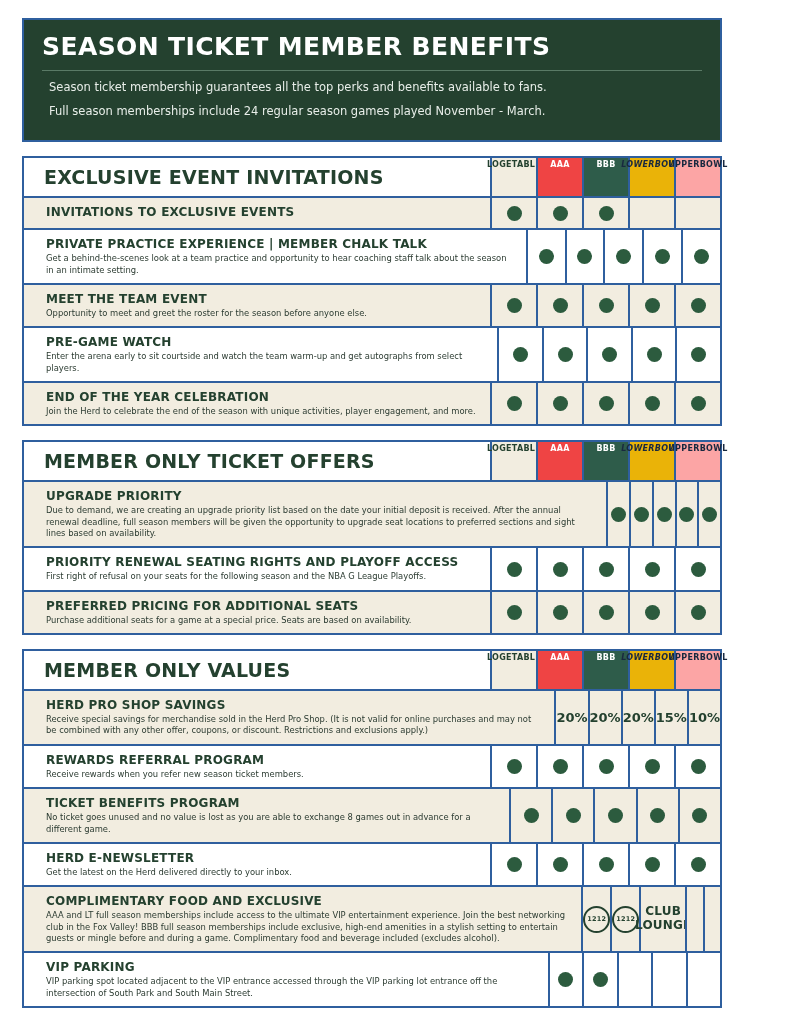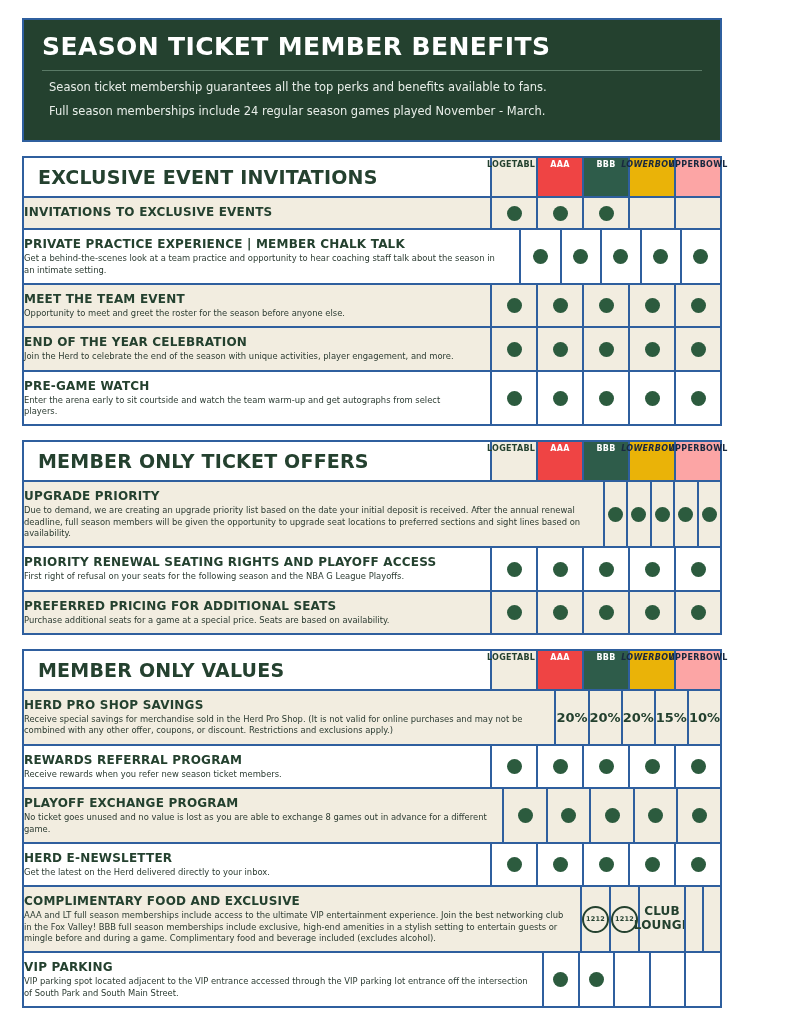--- a/index.html
+++ b/index.html
@@ -50,21 +50,21 @@
   }
   .sec-head{
     display:flex;
     align-items:stretch;
     background:#ffffff;
   }
   .sec-title{
     flex:1 1 auto;
     display:flex;
     align-items:center;
-    padding:8px 14px;
+    padding:8px 20px;
     font-size:19px;
     font-weight:bold;
     color:#24412f;
     letter-spacing:.2px;
     font-family:"DejaVu Sans", sans-serif;
   }
   .cols{
     display:flex;
     flex:0 0 auto;
   }
@@ -88,21 +88,21 @@
   .ch-lower{background:#eab308;color:#18283f;font-style:italic;}
   .ch-upper{background:#fca5a5;color:#18283f;}
 
   .row{
     display:flex;
     border-top:2px solid #2f5f9e;
     align-items:stretch;
   }
   .row .desc{
     flex:1 1 auto;
-    padding:7px 14px 7px 0;
+    padding:7px 14px 7px 22px;
     box-sizing:border-box;
   }
   .row.alt .desc{background:#f2ede0;}
   .row.plain .desc{background:#ffffff;}
   .desc .t{
     font-size:12px;font-weight:bold;color:#24412f;
     letter-spacing:.2px;margin-bottom:2px;
     font-family:"DejaVu Sans", sans-serif;
   }
   .desc .s{
@@ -252,45 +252,45 @@
           <div class="cell">
             <span class="dot"></span>
           </div>
           <div class="cell">
             <span class="dot"></span>
           </div>
           <div class="cell">
             <span class="dot"></span>
           </div>
         </div>
+        <div class="row plain">
+          <div class="desc">
+            <div class="t">PRE-GAME WATCH</div>
+            <div class="s">Enter the arena early to sit courtside and watch the team warm-up and get autographs from select players.</div>
+          </div>
+          <div class="cell">
+            <span class="dot"></span>
+          </div>
+          <div class="cell">
+            <span class="dot"></span>
+          </div>
+          <div class="cell">
+            <span class="dot"></span>
+          </div>
+          <div class="cell">
+            <span class="dot"></span>
+          </div>
+          <div class="cell">
+            <span class="dot"></span>
+          </div>
+        </div>
         <div class="row alt">
           <div class="desc">
             <div class="t">END OF THE YEAR CELEBRATION</div>
             <div class="s">Join the Herd to celebrate the end of the season with unique activities, player engagement, and more.</div>
-          </div>
-          <div class="cell">
-            <span class="dot"></span>
-          </div>
-          <div class="cell">
-            <span class="dot"></span>
-          </div>
-          <div class="cell">
-            <span class="dot"></span>
-          </div>
-          <div class="cell">
-            <span class="dot"></span>
-          </div>
-          <div class="cell">
-            <span class="dot"></span>
-          </div>
-        </div>
-        <div class="row plain">
-          <div class="desc">
-            <div class="t">PRE-GAME WATCH</div>
-            <div class="s">Enter the arena early to sit courtside and watch the team warm-up and get autographs from select players.</div>
           </div>
           <div class="cell">
             <span class="dot"></span>
           </div>
           <div class="cell">
             <span class="dot"></span>
           </div>
           <div class="cell">
             <span class="dot"></span>
           </div>
@@ -451,21 +451,21 @@
           </div>
           <div class="cell">
             <span class="dot"></span>
           </div>
           <div class="cell">
             <span class="dot"></span>
           </div>
         </div>
         <div class="row alt">
           <div class="desc">
-            <div class="t">PLAYOFF EXCHANGE PROGRAM</div>
+            <div class="t">TICKET BENEFITS PROGRAM</div>
             <div class="s">No ticket goes unused and no value is lost as you are able to exchange 8 games out in advance for a different game.</div>
           </div>
           <div class="cell">
             <span class="dot"></span>
           </div>
           <div class="cell">
             <span class="dot"></span>
           </div>
           <div class="cell">
             <span class="dot"></span>

